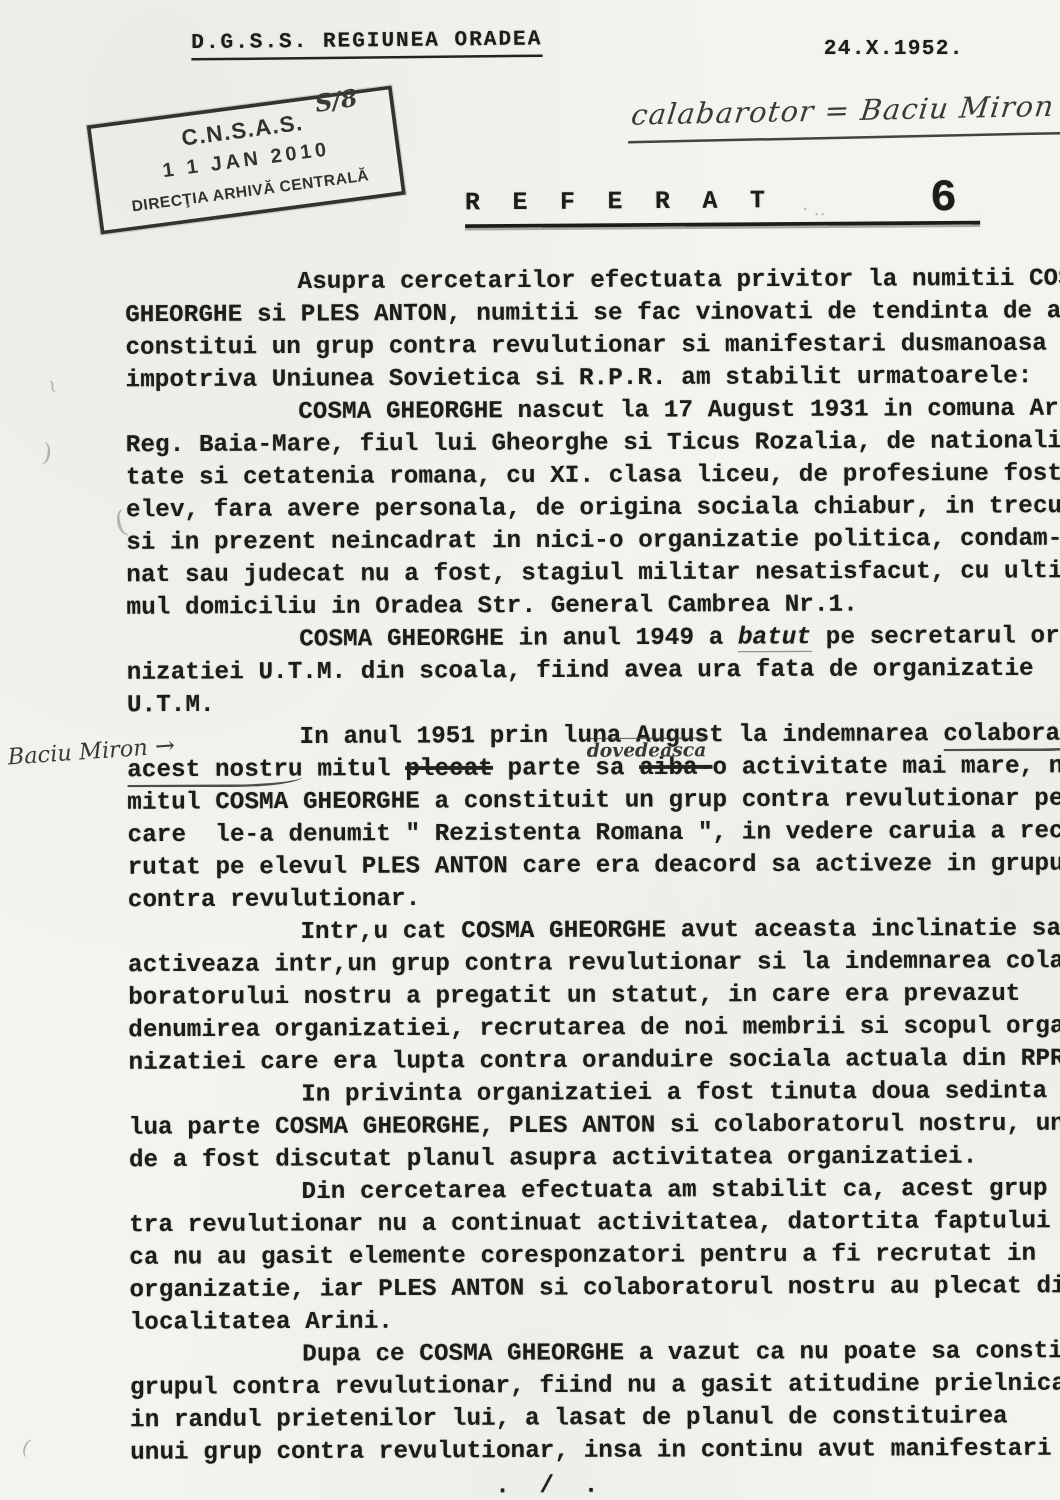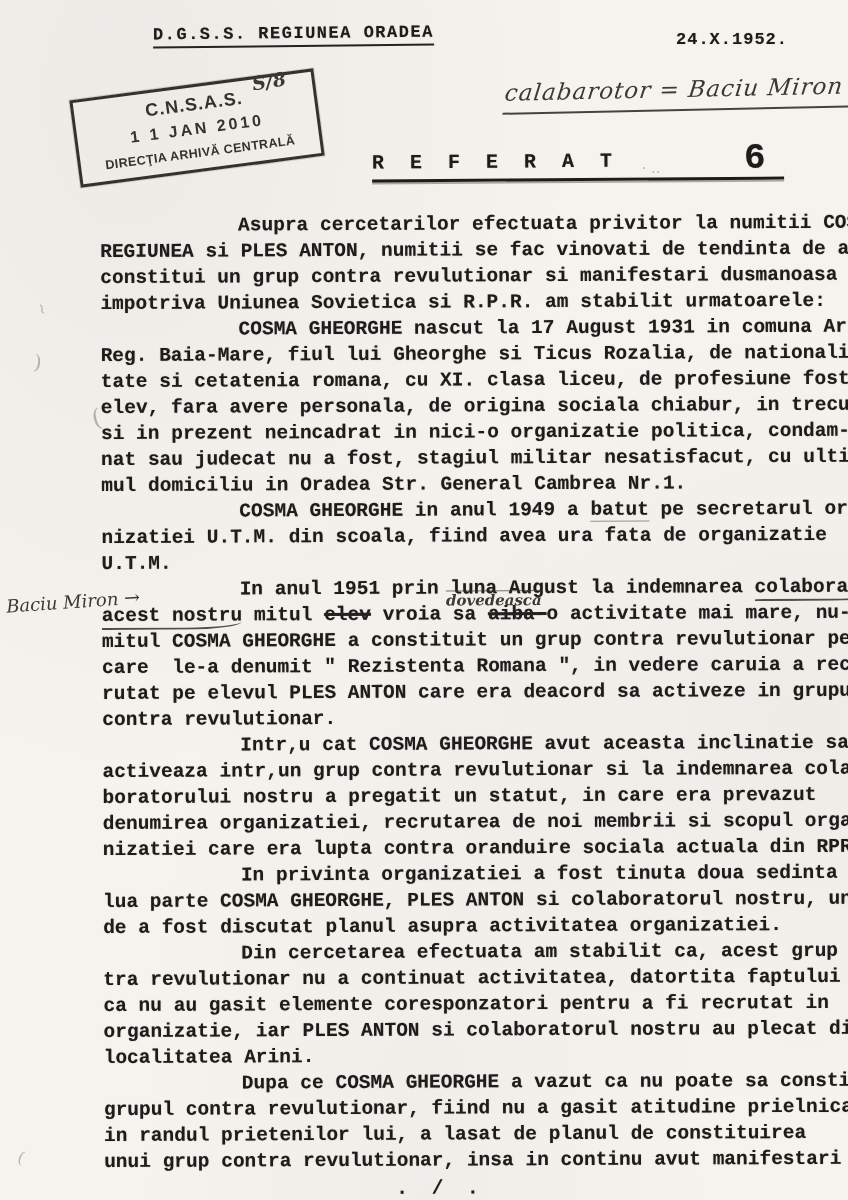--- a/index.html
+++ b/index.html
@@ -16,21 +16,21 @@
     color:#1e1c1a;
   }
   
   .tw{font-weight:700; text-shadow:0 0 1px rgba(30,28,26,.45);}
   .agency{
     position:absolute;left:153px;top:24px;
     font-size:17px;letter-spacing:1.5px;
     border-bottom:2px solid #25231f;padding-bottom:2px;
     transform:rotate(-0.6deg);
   }
-  .date{position:absolute;left:676px;top:30px;font-size:17px;letter-spacing:1px;}
+  .date{position:absolute;left:659px;top:30px;font-size:17px;letter-spacing:1px;}
   
   .stamp{
     position:absolute;left:74px;top:84px;width:228px;
     border:3px solid #34322e;padding:7px 6px 9px 6px;
     text-align:center;color:#34322e;
     transform:rotate(-7.5deg);
     font-family:"Liberation Sans","DejaVu Sans",sans-serif;
     box-shadow:0 0 0 1px rgba(52,50,46,.15);
   }
   .stamp-org{font-size:18px;font-weight:700;letter-spacing:1px;}
@@ -70,21 +70,21 @@
   .body-block{
     position:absolute;left:100px;top:213px;width:760px;
     font-size:19.5px;line-height:26px;
     transform:rotate(-0.25deg);transform-origin:top left;
   }
   .line{height:26px;white-space:pre;}
   .line.first{padding-left:138px;}
   .seg{position:relative;}
   .seg-strike{text-decoration:line-through;text-decoration-thickness:2.5px;text-decoration-color:#242220;}
   .seg-u{border-bottom:2px solid rgba(50,48,44,.85);padding-bottom:1px;border-radius:0 0 40%/8px;}
-  .seg-pencil{border-bottom:1.5px solid rgba(70,68,64,.55);}
+  .seg-pencil{border-bottom:1.5px solid rgba(70,68,64,.55);font-style:italic;}
   .seg-wavy{
     text-decoration-style:wavy;
     text-decoration-color:rgba(90,88,84,.55);text-decoration-thickness:1px;
     text-underline-offset:4px;
   }
   .ins-above{
     position:absolute;top:-16px;left:-42px;
     font-family:"DejaVu Serif",serif;font-style:italic;font-weight:700;
     font-size:15px;color:#3b3934;white-space:nowrap;
     text-decoration:overline;text-decoration-color:rgba(59,57,52,.7);
@@ -116,41 +116,41 @@
   <div class="page-num tw">6</div>
 
   <div class="margin-note hand">
     <span>Baciu Miron</span>
     <span class="arrow">→</span>
   </div>
 
   <div class="body-block tw">
     <div class="para">
         <div class="line first"><span class="seg">Asupra cercetarilor efectuata privitor la numitii COSMA</span></div>
-        <div class="line"><span class="seg">REGIUNEA si </span><span class="seg seg-wavy">PLES ANTON</span><span class="seg">, numitii se fac vinovati de tendinta de a</span></div>
+        <div class="line"><span class="seg">GHEORGHE si </span><span class="seg seg-wavy">PLES ANTON</span><span class="seg">, numitii se fac vinovati de tendinta de a</span></div>
         <div class="line"><span class="seg">constitui un grup contra revulutionar si manifestari dusmanoasa</span></div>
         <div class="line"><span class="seg">impotriva Uniunea Sovietica si R.P.R. am stabilit urmatoarele:</span></div>
       </div>
       <div class="para">
         <div class="line first"><span class="seg">COSMA GHEORGHE nascut la 17 August 1931 in comuna Arini</span></div>
         <div class="line"><span class="seg">Reg. Baia-Mare, fiul lui Gheorghe si Ticus Rozalia, de nationali</span></div>
         <div class="line"><span class="seg">tate si cetatenia romana, cu XI. clasa liceu, de profesiune fost</span></div>
         <div class="line"><span class="seg">elev, fara avere personala, de origina sociala chiabur, in trecut</span></div>
         <div class="line"><span class="seg">si in prezent neincadrat in nici-o organizatie politica, condam-</span></div>
         <div class="line"><span class="seg">nat sau judecat nu a fost, stagiul militar nesatisfacut, cu ulti-</span></div>
         <div class="line"><span class="seg">mul domiciliu in Oradea Str. General Cambrea Nr.1.</span></div>
       </div>
       <div class="para">
         <div class="line first"><span class="seg">COSMA GHEORGHE in anul 1949 a </span><span class="seg seg-pencil">batut</span><span class="seg"> pe secretarul orga-</span></div>
         <div class="line"><span class="seg">nizatiei U.T.M. din scoala, fiind avea ura fata de organizatie</span></div>
         <div class="line"><span class="seg">U.T.M.</span></div>
       </div>
       <div class="para">
         <div class="line first"><span class="seg">In anul 1951 prin luna August la indemnarea </span><span class="seg seg-u">colaborato-</span></div>
-        <div class="line"><span class="seg seg-u">acest nostru</span><span class="seg"> mitul </span><span class="seg seg-strike">elev</span><span class="seg"> vroia sa </span><span class="seg seg-strike">aiba-<span class="ins-above">dovedeasca</span></span><span class="seg">o activitate mai mare, nu-</span></div>
+        <div class="line"><span class="seg seg-u">acest nostru</span><span class="seg"> mitul </span><span class="seg seg-strike">plecat</span><span class="seg"> parte sa </span><span class="seg seg-strike">aiba-<span class="ins-above">dovedeasca</span></span><span class="seg">o activitate mai mare, nu-</span></div>
         <div class="line"><span class="seg">mitul COSMA GHEORGHE a constituit un grup contra revulutionar pe</span></div>
         <div class="line"><span class="seg">care  le-a denumit " Rezistenta Romana ", in vedere caruia a rec-</span></div>
         <div class="line"><span class="seg">rutat pe elevul PLES ANTON care era deacord sa activeze in grupul</span></div>
         <div class="line"><span class="seg">contra revulutionar.</span></div>
       </div>
       <div class="para">
         <div class="line first"><span class="seg">Intr,u cat COSMA GHEORGHE avut aceasta inclinatie sa se</span></div>
         <div class="line"><span class="seg">activeaza intr,un grup contra revulutionar si la indemnarea cola-</span></div>
         <div class="line"><span class="seg">boratorului nostru a pregatit un statut, in care era prevazut</span></div>
         <div class="line"><span class="seg">denumirea organizatiei, recrutarea de noi membrii si scopul orga-</span></div>

